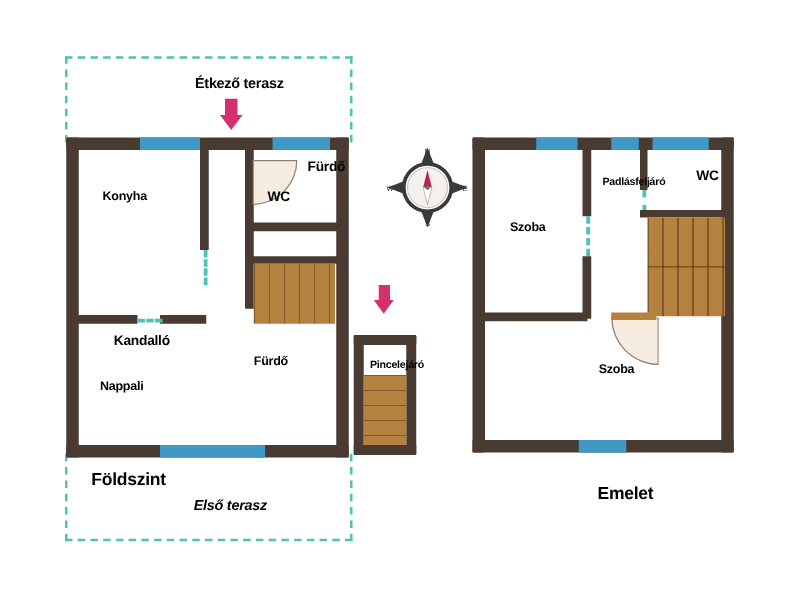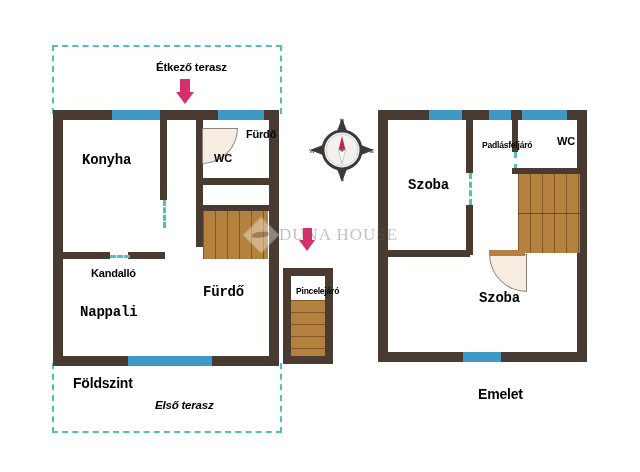--- a/index.html
+++ b/index.html
@@ -104,21 +104,21 @@
   .swing-bl { border-radius: 0 0 0 100%; }
 
   
   .lbl {
     position: absolute;
     color: #000000;
     font-weight: bold;
     white-space: nowrap;
     letter-spacing: -0.2px;
   }
-  .lbl-room    { font-size: 14px; font-family: Liberation Mono, monospace; }
+  .lbl-room    { font-size: 10px; }
   .lbl-room-sm { font-size: 11px; }
   .lbl-tiny    { font-size: 8.5px; }
   .lbl-floor   { font-size: 14px; }
   .lbl-terr    { font-size: 11.5px; }
   .title {
     position: absolute;
     font-size: 14.5px;
     font-weight: bold;
     color: #111111;
     white-space: nowrap;
@@ -303,18 +303,14 @@
       <polygon points="36,50 32.5,36 39.5,36" fill="#ffffff" stroke="#b5b0ac" stroke-width="0.7"></polygon>
       <circle cx="36" cy="36" r="1.8" fill="#6c6c6c"></circle>
 
       <text x="36" y="9" font-family="Liberation Sans, sans-serif" font-size="6" fill="#333" text-anchor="middle">N</text>
       <text x="66" y="39" font-family="Liberation Sans, sans-serif" font-size="6" fill="#333" text-anchor="middle">E</text>
       <text x="36" y="67" font-family="Liberation Sans, sans-serif" font-size="6" fill="#333" text-anchor="middle">S</text>
       <text x="6" y="39" font-family="Liberation Sans, sans-serif" font-size="6" fill="#333" text-anchor="middle">W</text>
     </svg>
   </div>
 
-  <div class="watermark" style="left:248px; top:222px;">
-    <div class="wm-diamond"></div>
-    <div class="wm-text">DUNA HOUSE</div>
-  </div>
 
 </div>
 
 </body></html>

